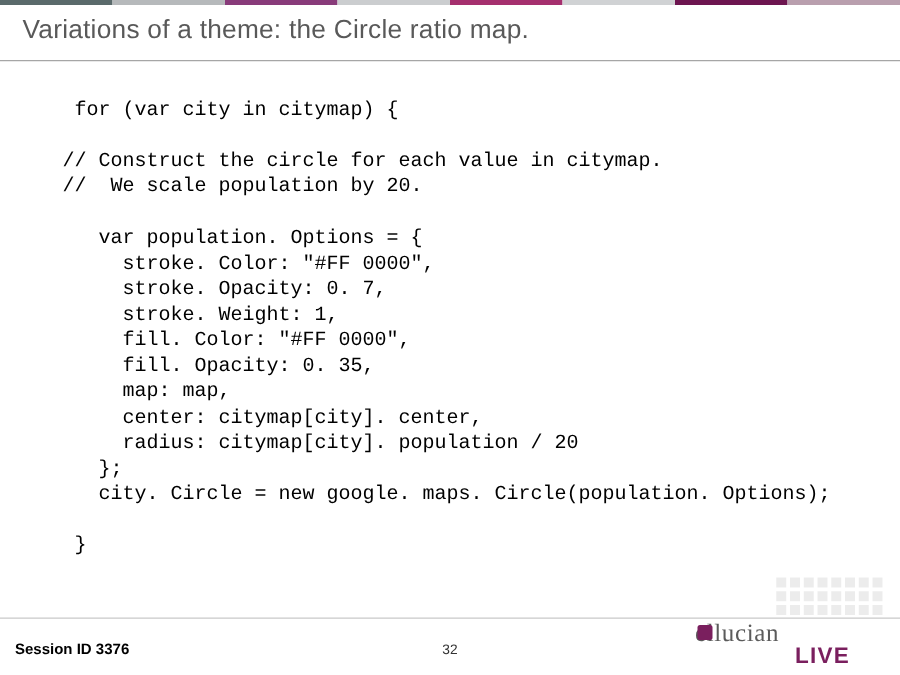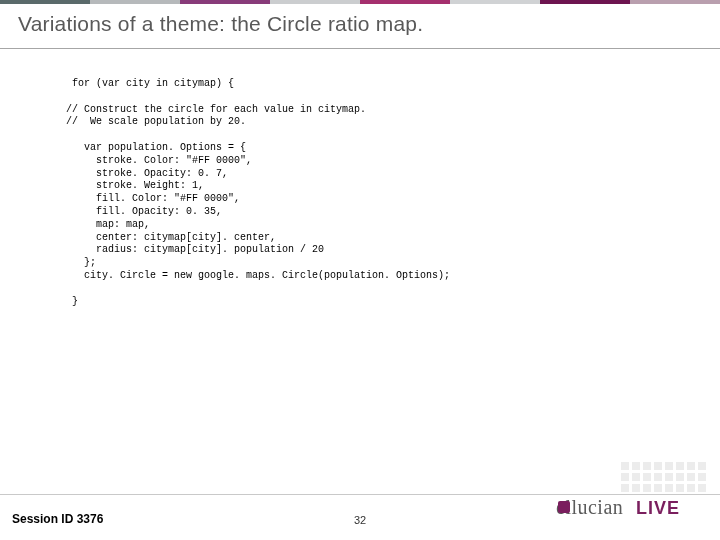--- a/index.html
+++ b/index.html
@@ -17,29 +17,29 @@
   .topbar > div:nth-child(8){ flex:1; background:#b99fae; }
 
   .title-area { position: absolute; top: 12px; left: 18px; right: 10px; }
   .title { font-size: 21px; color: #595959; font-weight: 400; letter-spacing: 0.2px; }
   .rule { position: absolute; left: 0; right: 0; top: 48px; height: 1px; background: #a6a6a6; }
 
   .body { position: absolute; top: 78px; left: 30px; right: 20px; }
   .bullet-line { font-size: 19px; color: #222; margin-bottom: 24px; }
   .bullet-line .dot { display:inline-block; width:18px; }
 
-  .code-block { font-family: "Courier New", Courier, monospace; font-size: 10px; line-height: 1.28; color:#000; white-space: pre; margin-left: 36px; }
+  .code-block { font-family: "Courier New", Courier, monospace; font-size: 16px; line-height: 1.28; color:#000; white-space: pre; margin-left: 20px; }
 
   .footer { position: absolute; left: 0; right: 0; bottom: 0; height: 46px; border-top: 1px solid #c9c9c9; }
   .session { position: absolute; left: 12px; bottom: 14px; font-size: 12px; font-weight: bold; color:#000; }
   .pagenum { position: absolute; left: 50%; transform: translateX(-50%); bottom: 14px; font-size: 11px; color:#333; }
 
   .logo { position: absolute; right: 14px; bottom: 8px; width: 150px; height: 34px; }
   .logo .word { font-family: Georgia, 'Times New Roman', serif; font-size: 20px; color:#5b5b5b; letter-spacing:0.5px; position:absolute; left:0; top:-2px; }
-  .logo .live { position:absolute; left:80px; top:0; font-family: Arial, sans-serif; font-size:18px; font-weight:bold; color:#7a1f5e; letter-spacing:1px; }
+  .logo .live { position:absolute; left:80px; top:16px; font-family: Arial, sans-serif; font-size:18px; font-weight:bold; color:#7a1f5e; letter-spacing:1px; }
   .logo .dot { display:inline-block; width:12px; height:12px; background:#7a1f5e; border-radius:2px; vertical-align:baseline; margin-left:2px; transform: translateY(1px); }
 
   .dots-grid { position:absolute; right: 14px; bottom: 48px; display:grid; grid-template-columns: repeat(8, 8px); grid-auto-rows: 8px; gap: 3px; opacity:0.18; }
   .dots-grid span { width:8px; height:8px; background:#999; display:block; }
 </style>
 </head>
 <body>
 
 <div class="slide">
 

